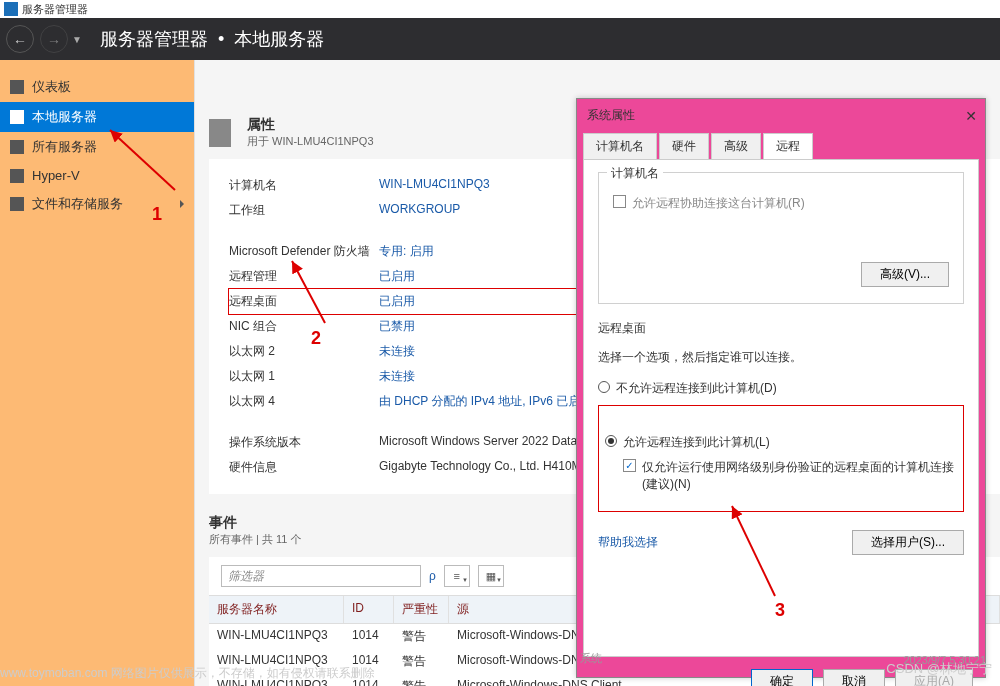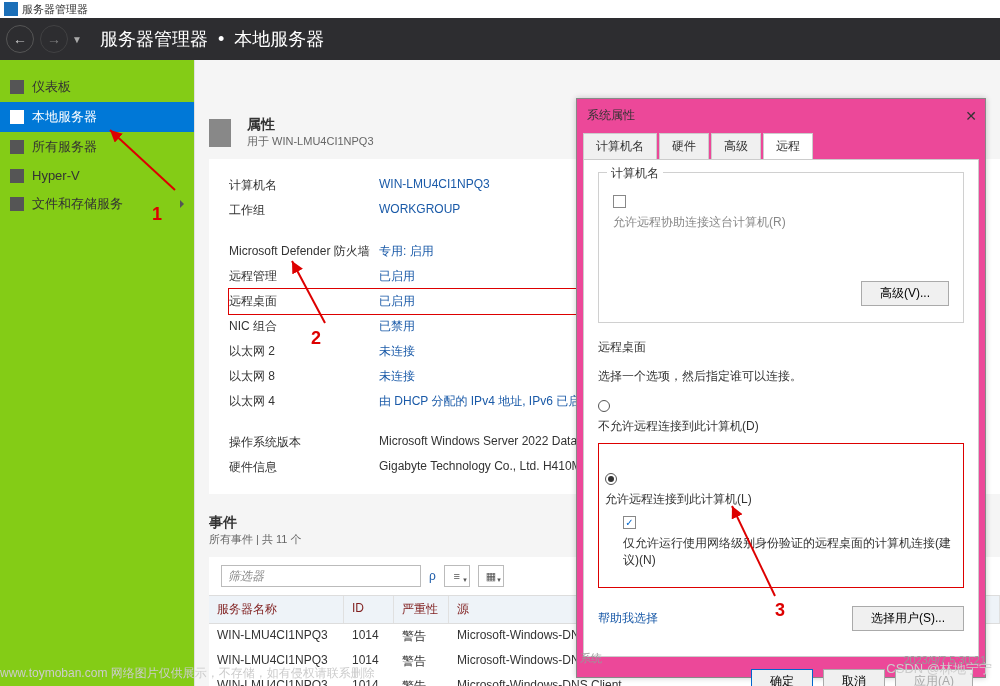--- a/index.html
+++ b/index.html
@@ -11,21 +11,21 @@
 
 
 .header { background: #2d2d30; height: 42px; display: flex; align-items: center; color: #fff; }
 .nav-btn { width: 28px; height: 28px; border: 1px solid #555; border-radius: 50%; margin-left: 6px; display: flex; align-items: center; justify-content: center; color: #ccc; font-size: 14px; }
 .nav-drop { margin-left: 4px; color: #aaa; font-size: 10px; }
 .crumb { margin-left: 18px; font-size: 18px; display: flex; align-items: center; gap: 10px; }
 .crumb .sep { color: #fff; }
 
 
 .main { display: flex; height: calc(100% - 60px); }
-.sidebar { width: 195px; background: #84cc16; border-right: 1px solid #e0e0e0; padding-top: 12px; }
+.sidebar { width: 195px; background: #fdba74; border-right: 1px solid #e0e0e0; padding-top: 12px; }
 .sidebar-item { display: flex; align-items: center; padding: 6px 10px; cursor: pointer; font-size: 13px; gap: 8px; }
 .sidebar-item.active { background: #0078d7; color: #fff; }
 .sicon { width: 14px; height: 14px; background: #555; display: inline-block; }
 .sidebar-item.active .sicon { background: #fff; }
 .triangle { width: 0; height: 0; border-top: 4px solid transparent; border-bottom: 4px solid transparent; border-left: 4px solid #555; display:inline-block; margin-left:auto;}
 
 .content { flex: 1; background: #f5f5f5; padding: 12px 0 0 14px; position: relative; }
 
 
 .prop-head { display: flex; align-items: center; gap: 16px; margin-top: 44px; }
@@ -58,21 +58,21 @@
 
 .dialog { position: absolute; left: 576px; top: 98px; width: 410px; height: 580px; background: #ec4899; border: 1px solid #888; box-shadow: 0 0 6px rgba(0,0,0,.2); font-size: 12px;}
 .dlg-title { display:flex; align-items:center; justify-content:space-between; padding: 8px 8px 4px 10px; color:#333; font-size:12px;}
 .dlg-close { font-size: 14px; color:#333; cursor:pointer;}
 .tabs { display: flex; padding: 4px 6px 0 6px; }
 .tab { padding: 4px 12px; border:1px solid #ccc; background:#f0f0f0; border-bottom:none; margin-right:2px; position:relative; top:1px; font-size:12px;}
 .tab.active { background:#fff; border-bottom:1px solid #fff;}
 .tab-body { border:1px solid #ccc; margin:0 6px 6px 6px; padding: 12px 14px; height: 498px; background:#fff; position:relative;}
 .fieldset { border:1px solid #d0d0d0; padding: 14px 14px 16px 14px; margin-bottom: 16px; position:relative;}
 .fieldset .legend { position:absolute; top:-8px; left:8px; background:#fff; padding:0 4px; font-size:12px;}
-.chk, .rdo { display:flex; align-items:flex-start; gap:6px; margin: 8px 0; font-size:12px;flex-direction:column;}
+.chk, .rdo { display:flex; align-items:flex-start; gap:6px; margin: 8px 0; font-size:12px;}
 .chkbox{width:13px;height:13px;border:1px solid #888;display:inline-flex;align-items:center;justify-content:center;font-size:10px;color:#0066cc;flex-shrink:0;}
 .rdodot{width:12px;height:12px;border:1px solid #555;border-radius:50%;display:inline-flex;align-items:center;justify-content:center;flex-shrink:0;margin-top:1px;}
 .rdodot.sel::after{content:"";width:6px;height:6px;background:#333;border-radius:50%;}
 .dlg-btn { border:1px solid #aaa; background:#f0f0f0; padding:3px 18px; font-size:12px;}
 .dlg-btn.disabled{color:#aaa;}
 .link{color:#1a5aa8; cursor:pointer;}
 .radio-hl{border:1px solid #d00; padding:20px 6px 10px 6px; margin-top:2px;}
 .dlg-footer{display:flex; gap:10px; justify-content:flex-end; padding:6px 12px; }
 .dlg-footer .dlg-btn.primary{border:1.5px solid #0066cc;}
 
@@ -166,21 +166,21 @@
           </div>
           <div class="prop-row">
             <div class="lbl">NIC 组合</div>
             <div class="val">已禁用</div>
           </div>
           <div class="prop-row">
             <div class="lbl">以太网 2</div>
             <div class="val">未连接</div>
           </div>
           <div class="prop-row">
-            <div class="lbl">以太网 8</div>
+            <div class="lbl">以太网 1</div>
             <div class="val">未连接</div>
           </div>
           <div class="prop-row">
             <div class="lbl">以太网 4</div>
             <div class="val">由 DHCP 分配的 IPv4 地址, IPv6 已启用</div>
           </div>
         </div>
       <div class="prop-gap"></div>
       <div id="props3">
           <div class="prop-row">

